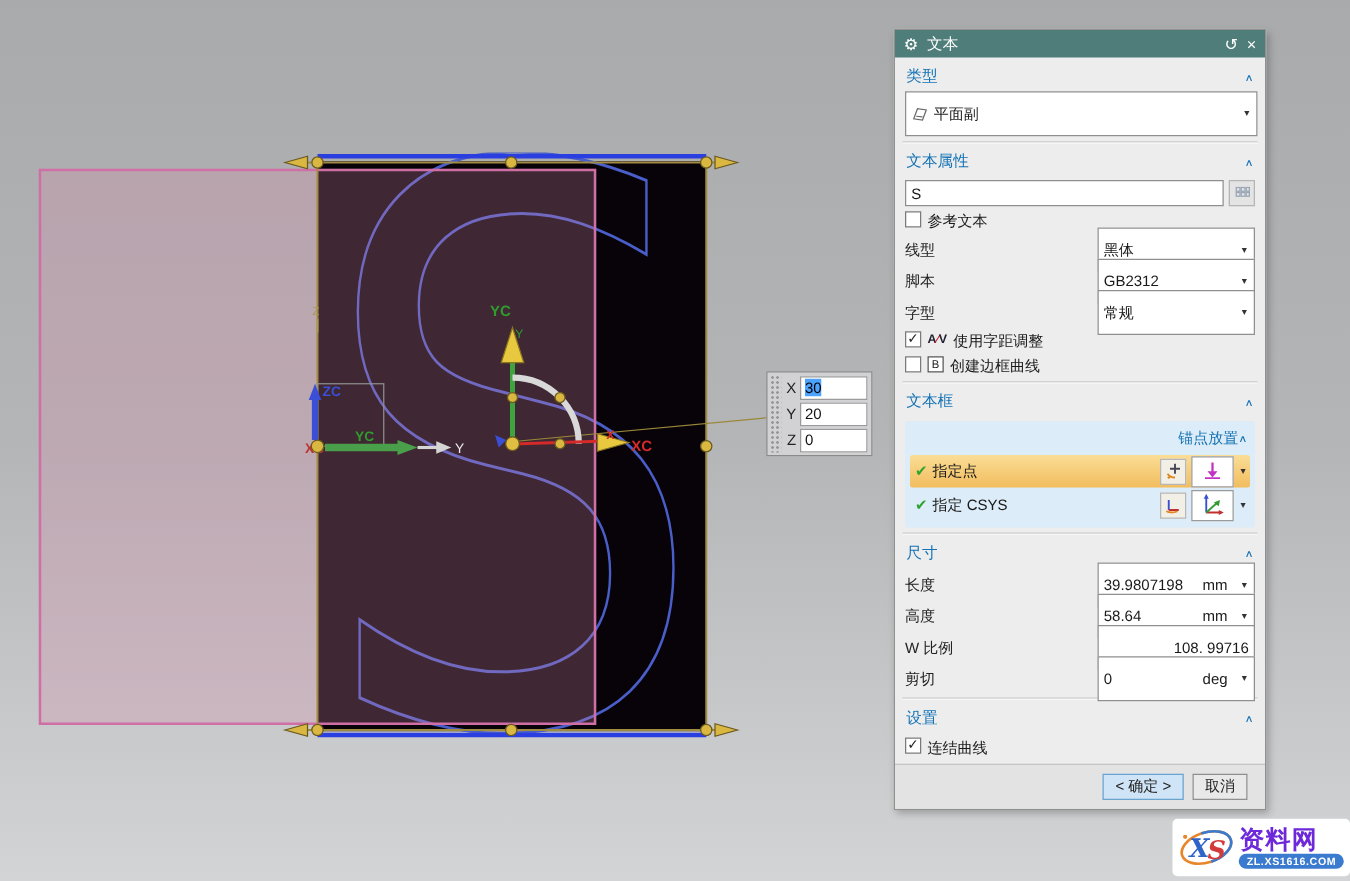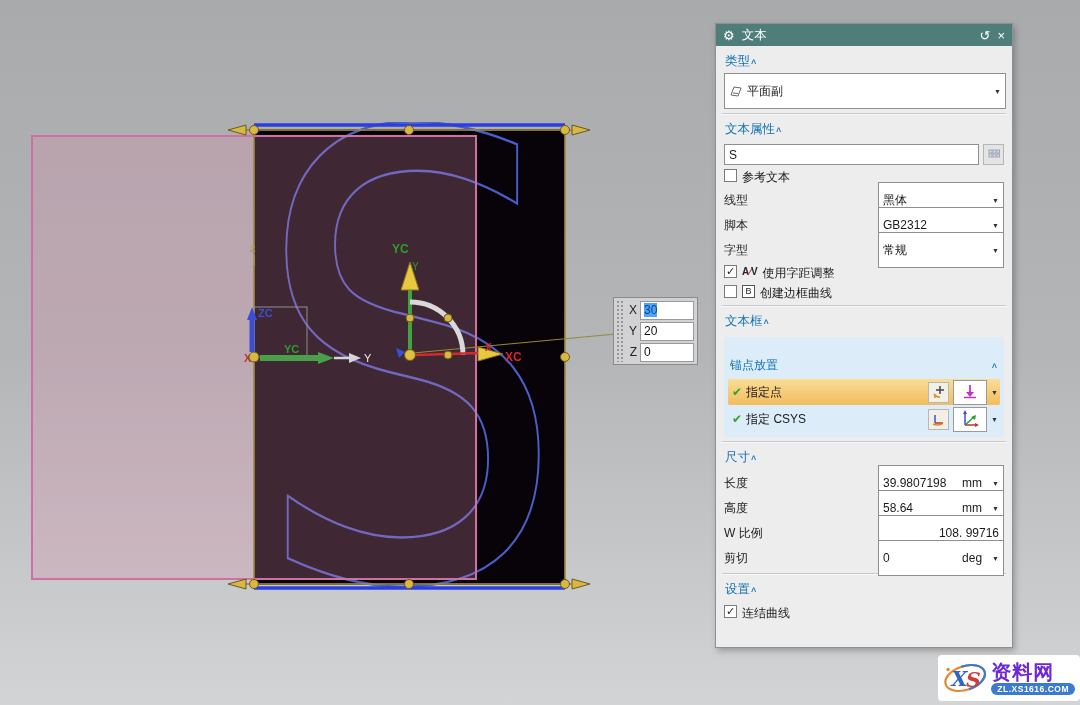--- a/index.html
+++ b/index.html
@@ -19,33 +19,33 @@
   .xyz-box { position:absolute; left:613px; top:297px; width:85px; height:68px;
              background:#d2d2d4; border:1px solid #8a8a8a; display:flex; }
   .xyz-grip { width:9px; margin:2px 0 2px 2px;
               background-image:radial-gradient(#969698 1px, transparent 1.2px);
               background-size:4px 4px; }
   .xyz-rows { flex:1; padding:2px 3px 2px 1px; display:flex; flex-direction:column; justify-content:space-between; }
   .xyz-row { display:flex; align-items:center; height:20px; }
   .xyz-label { width:11px; text-align:right; margin-right:3px; font-size:12px; color:#222; }
   .xyz-field { flex:1; height:19px; background:#fff; border:1px solid #9a9a9a; font-size:12px;
                padding:1px 3px; color:#111; overflow:hidden; white-space:nowrap; }
-  .xyz-field .sel { background:#4da3ff; color:#0c4a6e; }
+  .xyz-field .sel { background:#4da3ff; color:#000000; }
 
   
   .panel { position:absolute; left:715px; top:23px; width:298px; height:625px;
            background:#ededee; border:1px solid #909090; box-shadow:2px 3px 6px rgba(0,0,0,0.25);
            font-size:12px; color:#1a1a1a; }
   .titlebar { height:22px; background:#4f7e7a; color:#fff; display:flex; align-items:center;
               padding:0 7px; gap:7px; font-size:12.5px; }
   .titlebar .spacer { flex:1; }
   .tb-icon { color:#fff; font-size:13px; line-height:13px; cursor:default; }
   .panel-body { padding:2px 8px 0 8px; }
 
-  .sec-head { display:flex; align-items:center; 
+  .sec-head { display:flex; align-items:center; justify-content:space-between;
               color:#1473b4; font-size:12.5px; padding:5px 1px 3px 1px; }
   .chev { color:#1473b4; font-size:10px; transform:scaleY(0.8); }
   .divider { border-top:1px solid #c9c9c9; border-bottom:1px solid #f8f8f8; margin:4px -2px 1px -2px; }
 
   .row { display:flex; align-items:center; margin:3px 0; height:22px; }
   .row .lbl { flex:1; font-size:12px; color:#222; }
   .ctrl { width:126px; height:21px; background:#fff; border:1px solid #8f8f8f;
           display:flex; align-items:center; padding:17px 4px; font-size:12px; position:relative; }
   .ctrl .val { flex:1; overflow:hidden; white-space:nowrap; }
   .ctrl .unit { margin:0 8px 0 4px; }
@@ -63,22 +63,22 @@
   .chk-row { display:flex; align-items:flex-start; gap:5px; margin:4px 0; height:16px; }
   .chk { width:13px; height:13px; background:#fff; border:1px solid #7a7a7a;
          font-size:11px; line-height:11px; text-align:center; color:#222; }
   .mini-icon { display:inline-flex; align-items:center; justify-content:center; height:13px; }
   .b-icon { width:13px; height:13px; border:1px solid #555; font-size:9px; line-height:11px;
             text-align:center; color:#222; background:#fff; }
   .kern-icon { font-size:10px; font-weight:bold; color:#223; }
   .kern-icon .slash { color:#c23; }
 
   .anchor-group { background:#dcecf8; border-radius:2px; margin:4px 0 2px 0; padding:3px 4px 4px 4px; }
-  .anchor-head { display:flex; justify-content:space-between; align-items:center;
-                 color:#1473b4; font-size:12px; padding:2px 2px 4px 2px;margin-top:15px; }
+  .anchor-head { display:flex; justify-content:flex-end; align-items:center;
+                 color:#1473b4; font-size:12px; padding:2px 2px 4px 2px; }
   .a-row { display:flex; align-items:center; height:26px; margin:1px 0; }
   .a-row.hl { background:linear-gradient(#fadd96,#f2bd5e); border-radius:2px; }
   .a-check { color:#2fa32f; font-size:12px; margin:0 4px 0 4px; }
   .a-lbl { flex:1; font-size:12px; }
   .tool-btn { width:21px; height:21px; background:#f2efe6; border:1px solid #b7b7b7;
               display:flex; align-items:center; justify-content:center; margin-left:3px; }
   .tool-wide { width:34px; height:25px; background:#fff; border:1px solid #9a9a9a;
                display:flex; align-items:center; justify-content:center; margin-left:4px; }
   .tool-dd { width:13px; height:25px; display:flex; align-items:center; justify-content:center; }
 
@@ -378,20 +378,24 @@
       <div class="sec-head">
         <span>设置</span>
           <span class="chev">∧</span>
       </div>
       <div class="chk-row">
         <span class="chk">✓</span>
         <span>连结曲线</span>
       </div>
     </div>
 
+    <div class="bottom-strip">
+      <div class="btn btn-ok">&lt; 确定 &gt;</div>
+      <div class="btn">取消</div>
+    </div>
   </div>
 
   <div class="watermark">
     <svg width="52" height="40" viewBox="0 0 52 40">
       <ellipse cx="26" cy="20" rx="24" ry="14" fill="none" stroke="#e8862a" stroke-width="2.5" transform="rotate(-18 26 20)"></ellipse>
       <ellipse cx="26" cy="20" rx="24" ry="14" fill="none" stroke="#3a7bd0" stroke-width="2.5" transform="rotate(-18 26 20)" stroke-dasharray="60 60" stroke-dashoffset="30"></ellipse>
       <circle cx="6" cy="10" r="2" fill="#e8862a"></circle>
       <text x="10" y="29" font-family="'DejaVu Serif', serif" font-size="24" font-style="italic" font-weight="bold" fill="#2f63c8">X</text>
       <text x="27" y="31" font-family="'DejaVu Serif', serif" font-size="24" font-style="italic" font-weight="bold" fill="#d43a3a">S</text>
     </svg>

